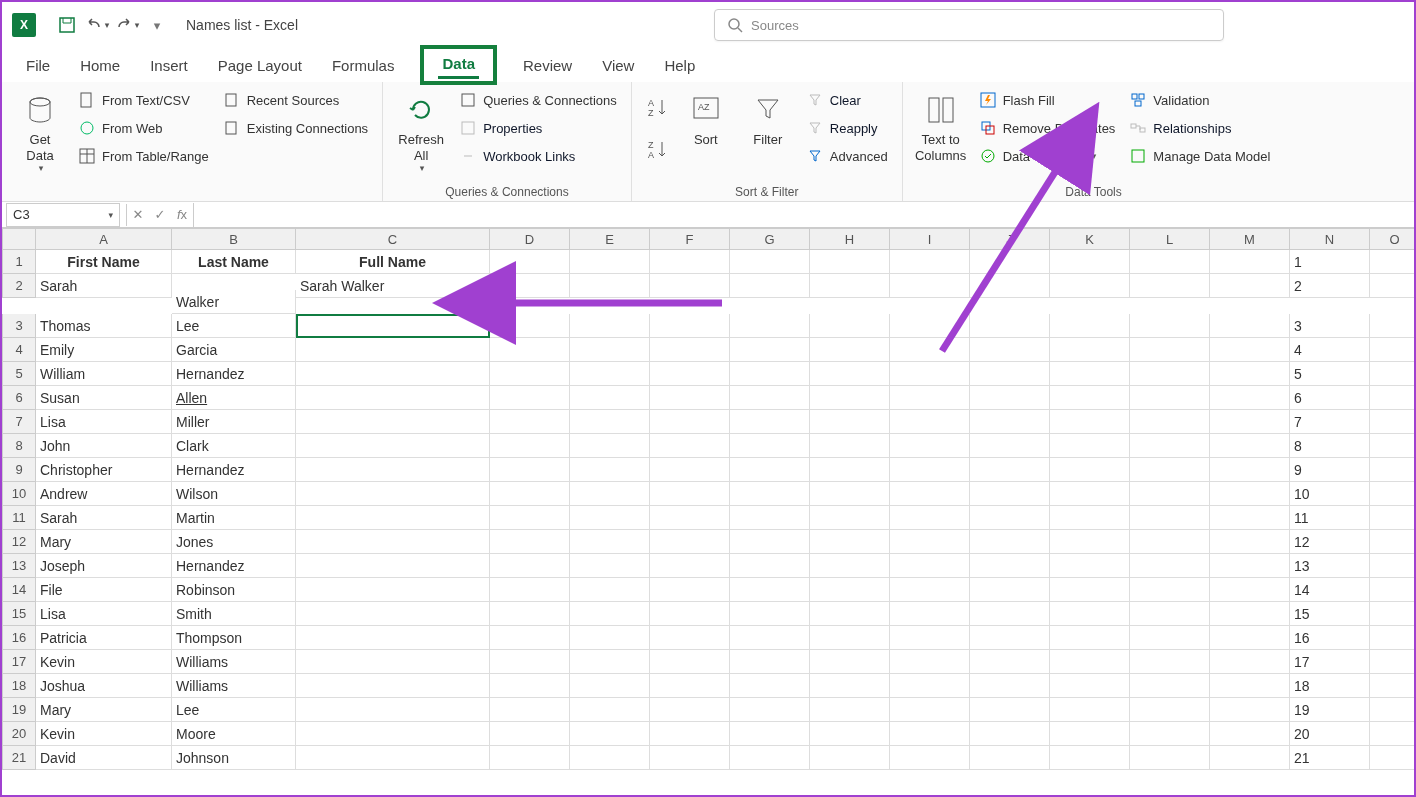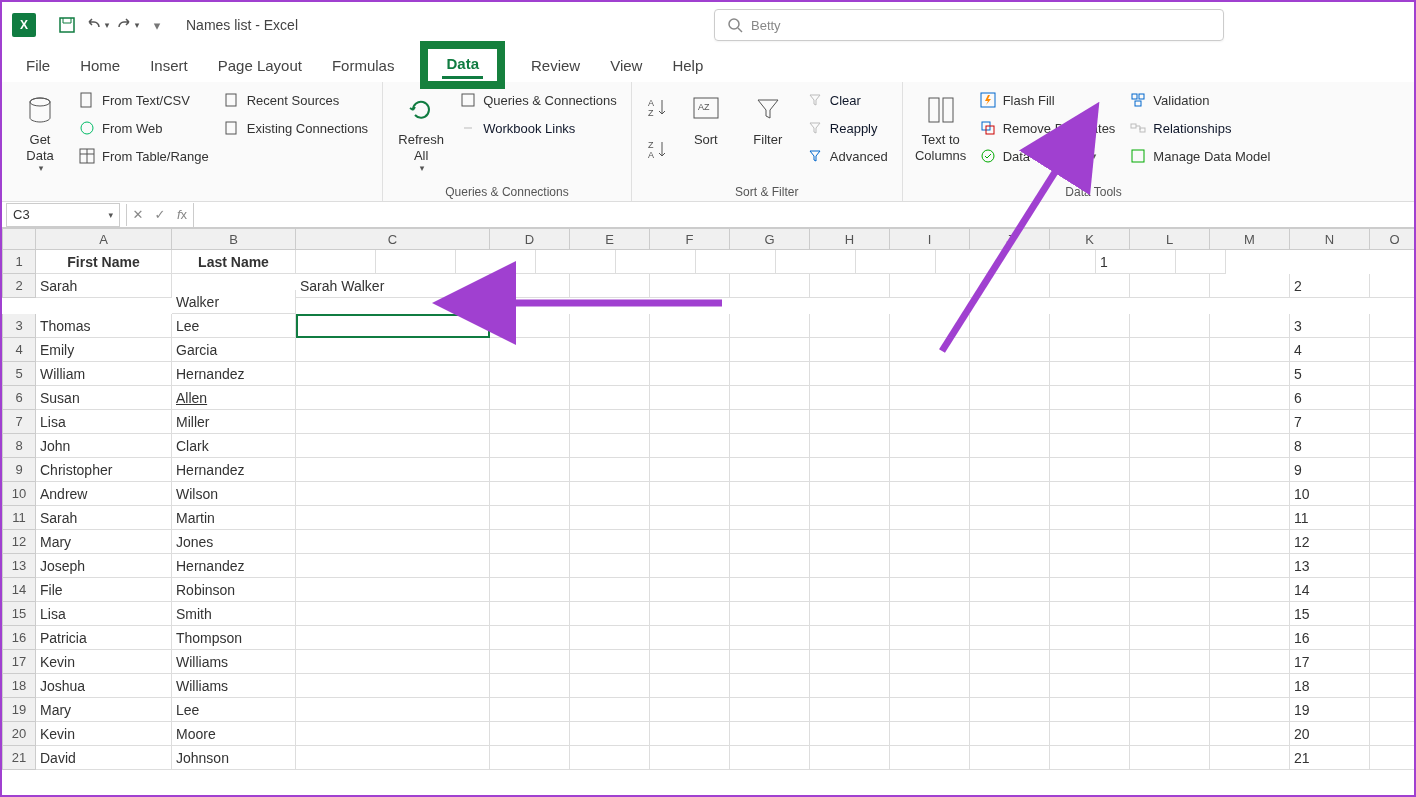--- a/index.html
+++ b/index.html
@@ -10,21 +10,21 @@
 .app-icon { width: 24px; height: 24px; background: #107c41; border-radius: 2px; display: flex; align-items: center; justify-content: center; color: #fff; font-weight: bold; font-size: 12px; margin-right: 16px; }
 .qat-btn { width: 30px; height: 30px; display: flex; align-items: center; justify-content: center; cursor: pointer; color: #555; }
 .title-text { margin-left: 14px; font-size: 14px; color: #444; }
 .search-box { margin-left: auto; margin-right: 180px; width: 510px; height: 32px; border: 1px solid #ccc; border-radius: 4px; display: flex; align-items: center; padding: 0 12px; color: #888; box-shadow: 0 1px 2px rgba(0,0,0,0.05); }
 .search-box svg { margin-right: 8px; }
 
 
 .tabs { display: flex; align-items: center; height: 34px; padding: 0 20px; gap: 22px; font-size: 15px; color: #444; }
 .tab { padding: 4px 4px; cursor: pointer; }
 .tab.active { color: #107c41; border-bottom: 3px solid #107c41; font-weight: 600; }
-.data-highlight { border: 8px solid #15803d; padding: 2px 14px; }
+.data-highlight { border: 4px solid #15803d; padding: 2px 14px; }
 
 
 .ribbon { display: flex; height: 120px; border-bottom: 1px solid #ddd; background: #fafafa; }
 .ribbon-group { border-right: 1px solid #e0e0e0; padding: 4px 10px 2px 10px; display: flex; flex-direction: column; }
 .ribbon-group-content { display: flex; gap: 6px; flex: 1; align-items: flex-start; }
 .ribbon-group-label { text-align: center; font-size: 12px; color: #555; padding-top: 2px; }
 .big-btn { display: flex; flex-direction: column; align-items: center; justify-content: center; width: 56px; padding: 6px 2px; cursor: pointer; text-align: center; font-size: 13px; line-height: 1.2; }
 .big-btn .icon-lg { width: 36px; height: 36px; margin-bottom: 4px; display: flex; align-items: center; justify-content: center; }
 .item-row { display: flex; align-items: center; height: 28px; padding: 0 4px; cursor: pointer; font-size: 13px; white-space: nowrap; }
 .item-row.disabled { color: #0f172a; }
@@ -78,21 +78,21 @@
   </div>
   <div class="qat-btn">
       <span style="color:#777">▾</span>
     </div>
   <div class="title-text">Names list  -  Excel</div>
   <div class="search-box">
     <svg width="16" height="16">
         <circle cx="7" cy="7" r="5" fill="none" stroke="#888" stroke-width="1.5"></circle>
         <line x1="11" y1="11" x2="15" y2="15" stroke="#888" stroke-width="1.5"></line>
       </svg>
-    <span>Betty</span>
+    <span>Sources</span>
   </div>
 </div>
 
 <div class="tabs">
   <div class="tab">File</div>
   <div class="tab">Home</div>
   <div class="tab">Insert</div>
   <div class="tab">Page Layout</div>
   <div class="tab">Formulas</div>
   <div class="data-highlight">
@@ -178,20 +178,28 @@
           <span class="caret">▾</span>
       </div>
       <div class="col">
         <div class="item-row">
             <div class="icon-sm">
               <svg width="16" height="16">
                 <rect x="2" y="2" width="12" height="12" fill="none" stroke="#555"></rect>
               </svg>
             </div>
             <span>Queries &amp; Connections</span>
+          </div>
+        <div class="item-row disabled">
+            <div class="icon-sm">
+              <svg width="16" height="16">
+                <rect x="2" y="2" width="12" height="12" fill="none" stroke="#bbb"></rect>
+              </svg>
+            </div>
+            <span>Properties</span>
           </div>
         <div class="item-row disabled">
             <div class="icon-sm">
               <svg width="16" height="16">
                 <path d="M4 8h8" stroke="#bbb"></path>
               </svg>
             </div>
             <span>Workbook Links</span>
           </div>
       </div>
@@ -370,20 +378,21 @@
         <div class="col-header" style="width: 80px;">K</div>
         <div class="col-header" style="width: 80px;">L</div>
         <div class="col-header" style="width: 80px;">M</div>
         <div class="col-header" style="width: 80px;">N</div>
         <div class="col-header" style="width: 50px;">O</div>
       </div>
       <div class="row">
         <div class="row-header">1</div>
         <div class="cell header-cell" style="width: 136px;">First Name</div>
         <div class="cell header-cell" style="width: 124px;">Last Name</div>
+        <div class="cell header-cell" style="width: 194px;">Full Name</div>
         <div class="cell" style="width: 80px;"></div>
         <div class="cell" style="width: 80px;"></div>
         <div class="cell" style="width: 80px;"></div>
         <div class="cell" style="width: 80px;"></div>
         <div class="cell" style="width: 80px;"></div>
         <div class="cell" style="width: 80px;"></div>
         <div class="cell" style="width: 80px;"></div>
         <div class="cell" style="width: 80px;"></div>
         <div class="cell" style="width: 80px;"></div>
         <div class="cell" style="width: 80px;"></div>

